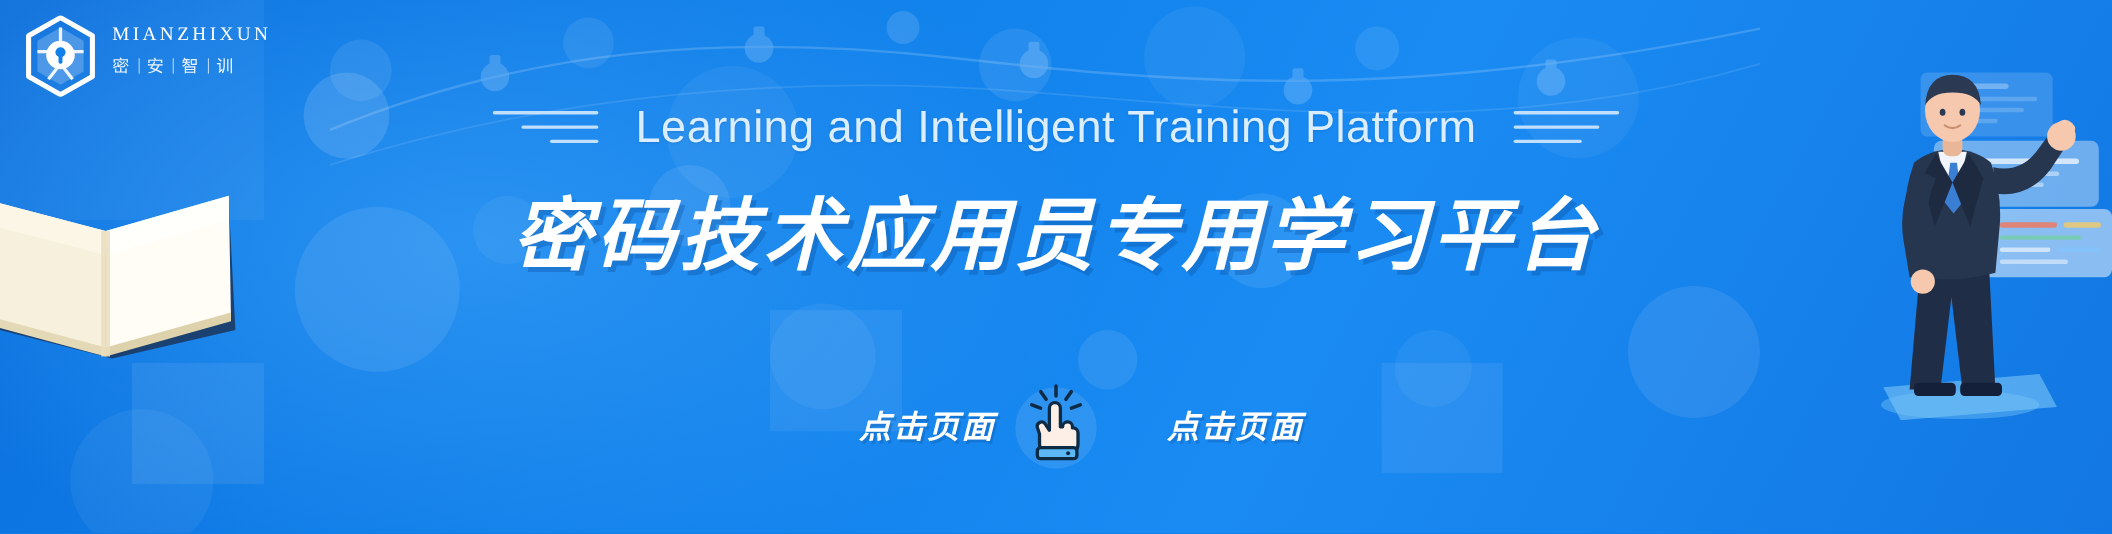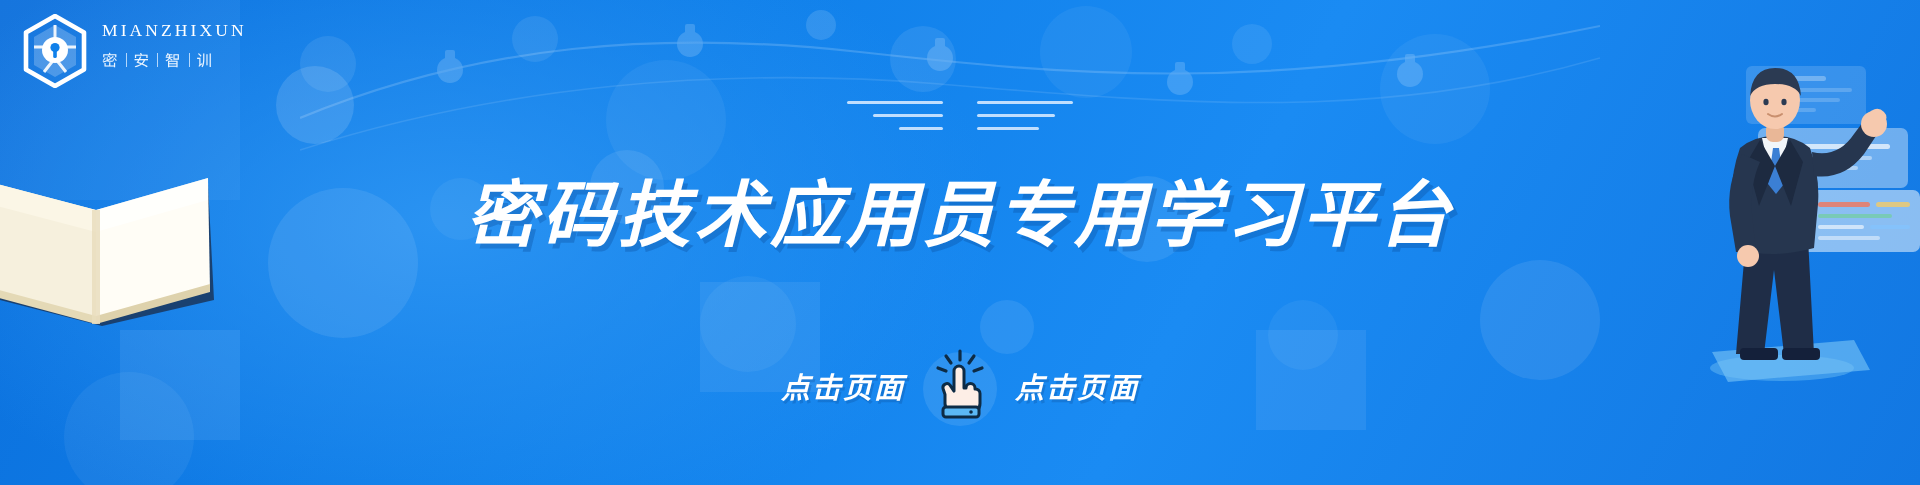--- a/index.html
+++ b/index.html
@@ -74,20 +74,21 @@
   
   #cta{
     position:absolute;left:0;right:0;top:355px;height:66px;
     display:flex;align-items:center;justify-content:center;gap:26px;
   }
   .cta-text{
     color:#ffffff;font-size:29px;line-height:1;font-weight:700;font-style:italic;
     letter-spacing:2px;white-space:nowrap;
     text-shadow:2px 3px 0 rgba(9,74,152,.28);
     font-family:"DejaVu Sans","Liberation Sans",sans-serif;
+    margin-left:46px;
   }
   #cursor-icon{width:58px;height:70px;flex:0 0 auto;position:relative;top:-4px;}
   #cursor-glow{
     position:absolute;left:50%;top:52%;transform:translate(-50%,-50%);
     width:74px;height:74px;border-radius:50%;
     background:#ffffff;opacity:.10;pointer-events:none;
   }
   #cursor-wrap{position:relative;display:flex;align-items:center;}
 
   
@@ -173,20 +174,21 @@
       </div>
     </div>
   </div>
 
   <div id="en-row">
     <div class="deco left">
       <div class="bar"></div>
       <div class="bar"></div>
       <div class="bar"></div>
     </div>
+    <div id="en-title">Learning and Intelligent Training Platform</div>
     <div class="deco right">
       <div class="bar"></div>
       <div class="bar"></div>
       <div class="bar"></div>
     </div>
   </div>
 
   <div id="cn-title">密码技术应用员专用学习平台</div>
 
   <div id="cta">

